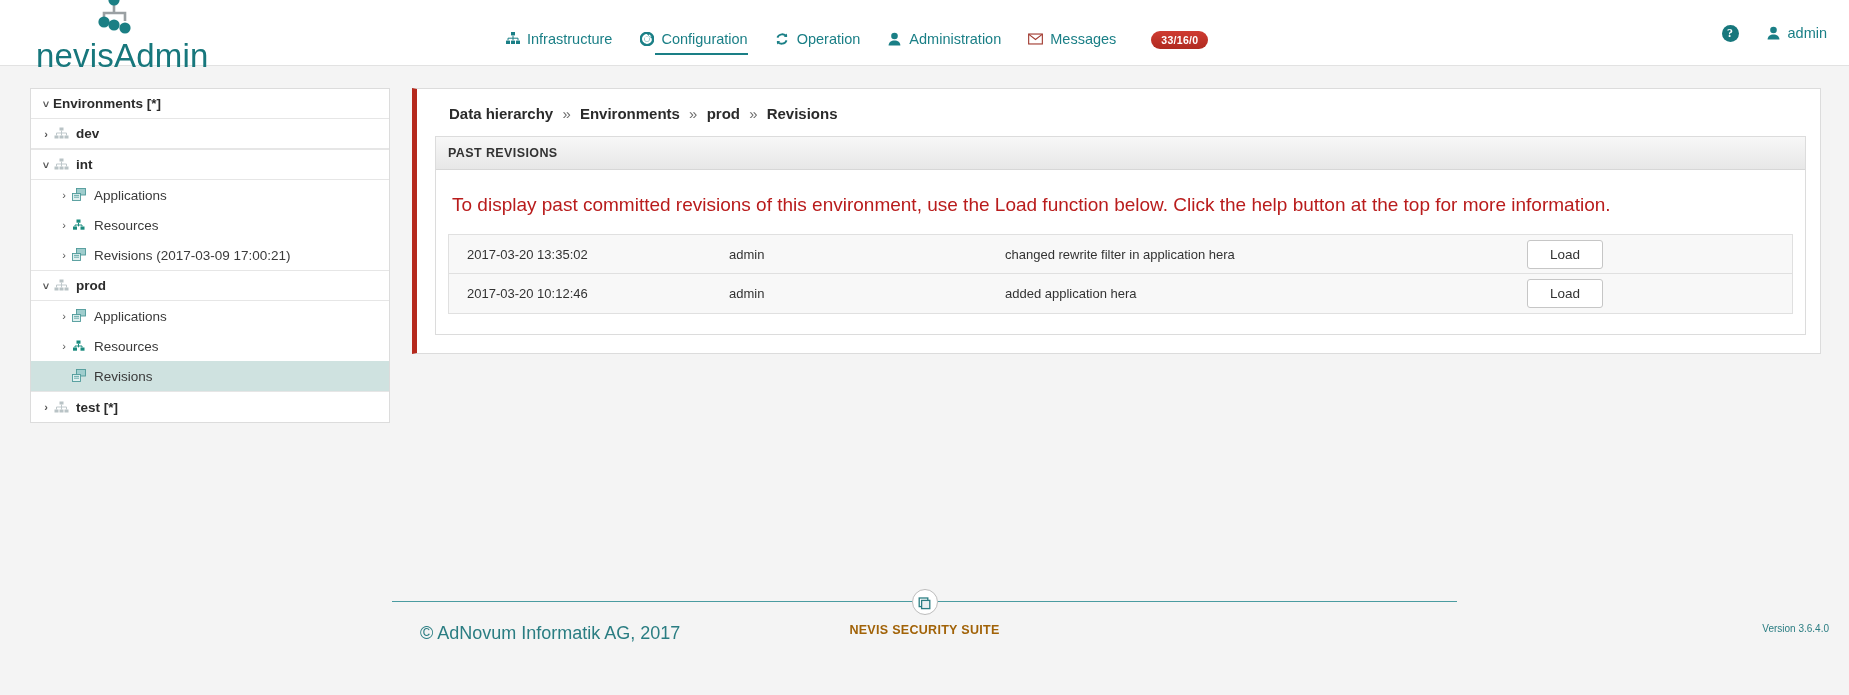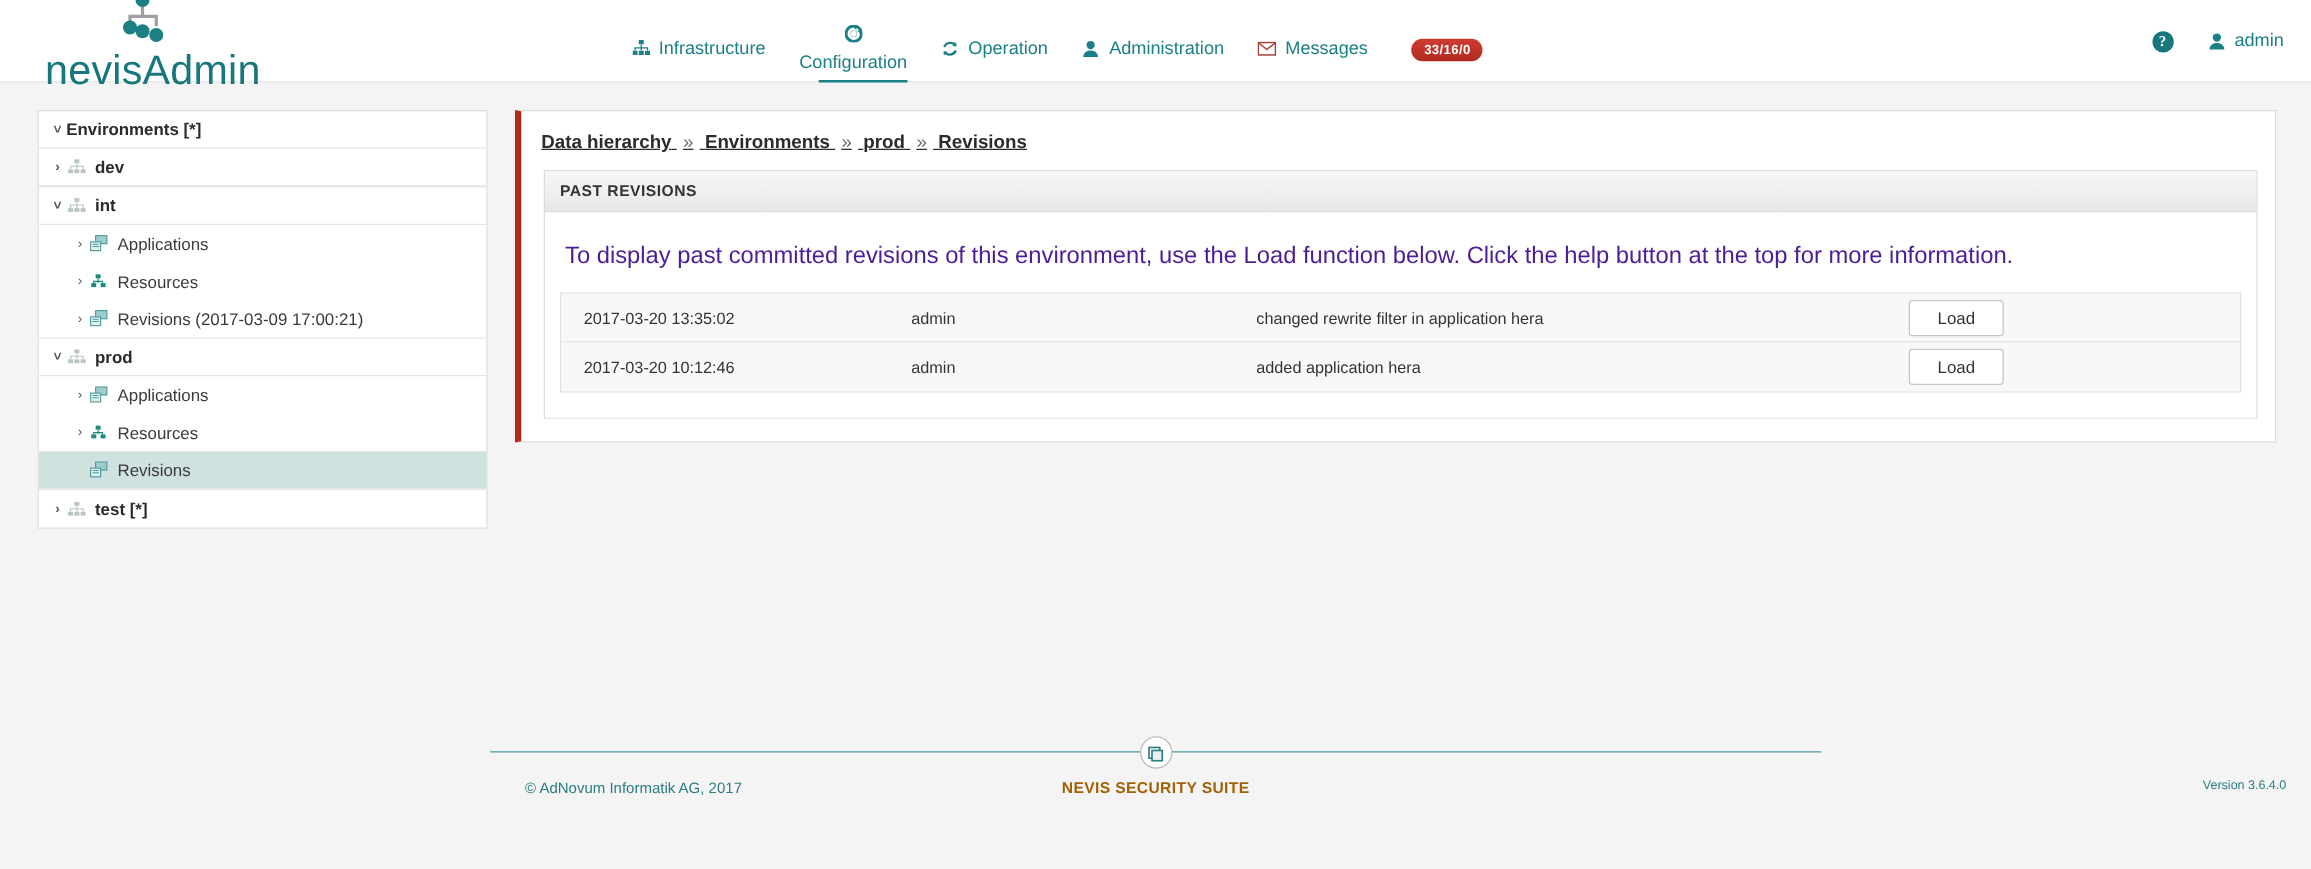--- a/index.html
+++ b/index.html
@@ -43,21 +43,21 @@
     display: flex;
     align-items: center;
     gap: 7px;
     font-size: 14.5px;
     color: #1a7f86;
     cursor: pointer;
     padding-bottom: 3px;
     position: relative;
     white-space: nowrap;
   }
-  .navitem.active { font-weight: 400; flex-direction: column; }
+  .navitem.active { font-weight: 400; }
   .navitem.active::after {
     content: "";
     position: absolute;
     left: 16px; right: 0; bottom: -5px;
     height: 2px;
     background: #1a7f86;
   }
   .navicon { display: inline-flex; width: 15px; height: 15px; align-items: center; justify-content: center; }
   .badge {
     background: linear-gradient(180deg,#cf3b31 0%, #b02a20 100%);
@@ -132,39 +132,38 @@
     background: #fff;
     border: 1px solid #dcdcdc;
     border-left: 5px solid #b5291d;
     align-self: flex-start;
     padding: 0;
   }
   .breadcrumb {
     font-size: 15px;
     font-weight: bold;
     color: #2b2b2b;
-    padding: 16px 0 14px 16px;
-    text-decoration: underline;
+    padding: 16px 0 14px 32px;
   }
   .breadcrumb .sepbc { color: #6e6e6e; font-weight: normal; margin: 0 5px; }
 
   .panel { margin: 0 14px 18px 18px; border: 1px solid #dcdcdc; }
   .panel-head {
     background: linear-gradient(180deg,#f7f7f7 0%, #e7e7e7 100%);
     border-bottom: 1px solid #d7d7d7;
     font-size: 12.5px;
     font-weight: bold;
     letter-spacing: 0.4px;
     color: #333;
     padding: 9px 0 9px 12px;
   }
   .panel-body { padding: 20px 12px 20px 12px; background: #fff; }
   .intro {
     font-size: 19px;
-    color: #4c1d95;
+    color: #b91c1c;
     padding: 4px 0 18px 4px;
     font-weight: 400;
   }
   .rev-table { border: 1px solid #e0e0e0; }
   .rev-row {
     display: flex;
     align-items: center;
     height: 39px;
     background: #f8f8f8;
     border-bottom: 1px solid #e0e0e0;
@@ -203,21 +202,21 @@
     position: absolute;
     left: 50%; transform: translateX(-50%); top: 2px;
     width: 26px; height: 26px;
     border-radius: 50%;
     background: #fff;
     border: 1px solid #bcbcbc;
     display: flex; align-items: center; justify-content: center;
   }
   .footer-copy {
     position: absolute; left: 420px; top: 36px;
-    font-size: 12px; color: #2a7d82;
+    font-size: 18px; color: #2a7d82;
   }
   .footer-suite {
     position: absolute; left: 50%; transform: translateX(-50%); top: 36px;
     font-size: 12.5px; font-weight: bold; color: #a16207; letter-spacing: 0.3px;
   }
   .footer-ver {
     position: absolute; right: 20px; top: 36px;
     font-size: 10px; color: #2a7d82;
   }
 </style>

